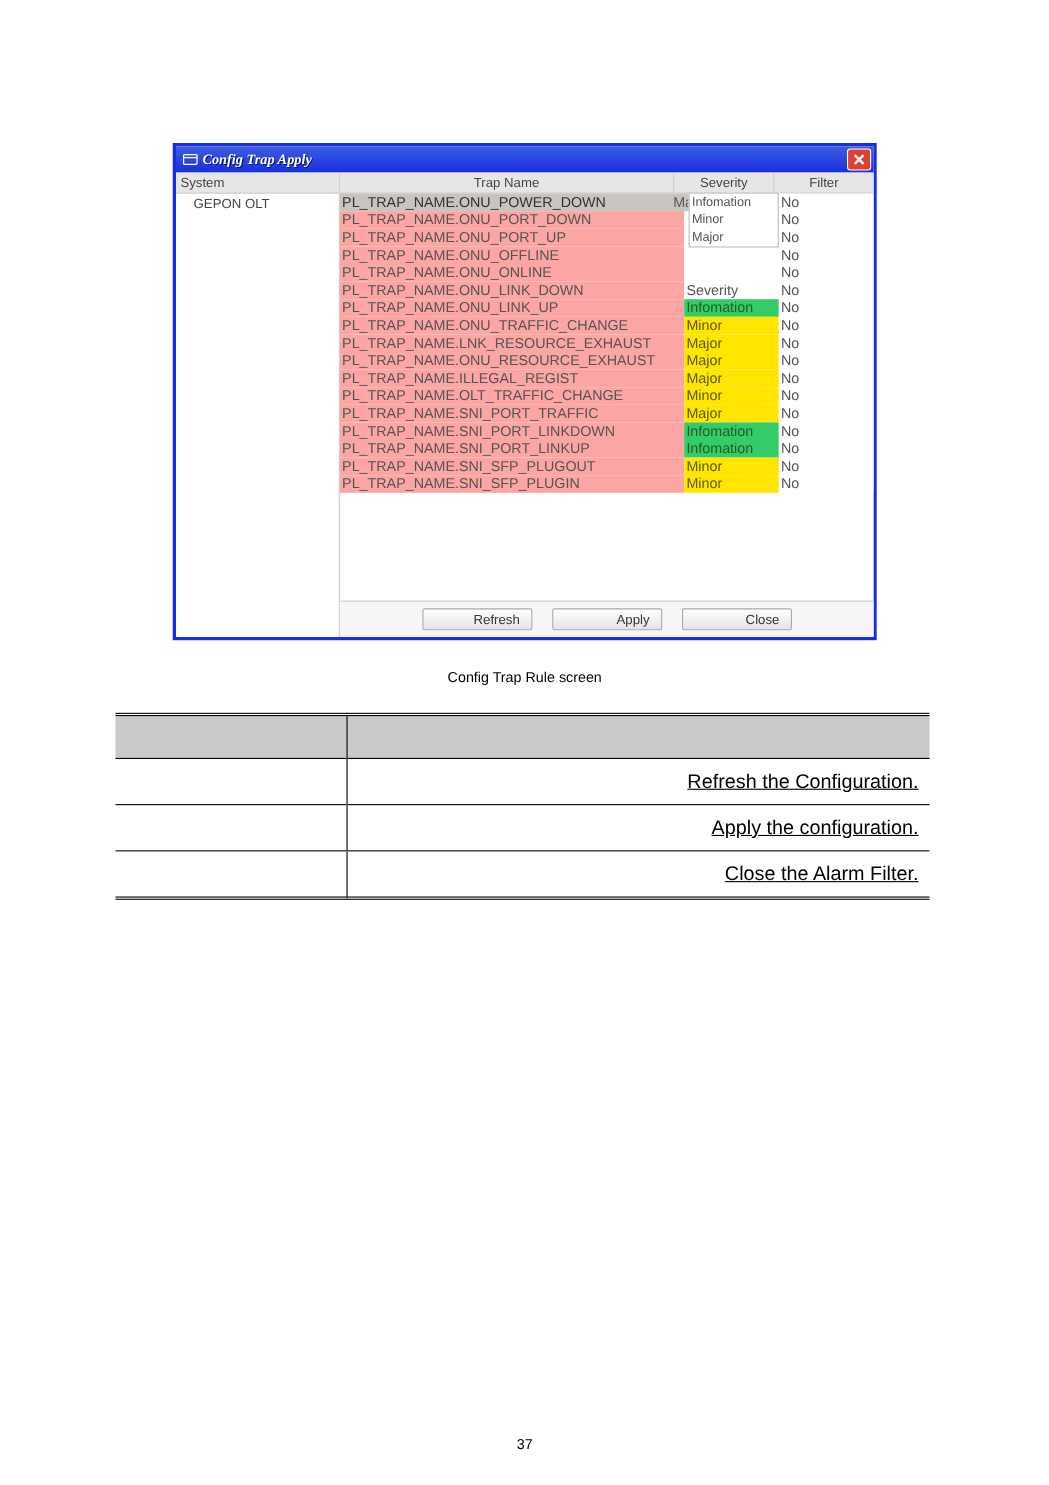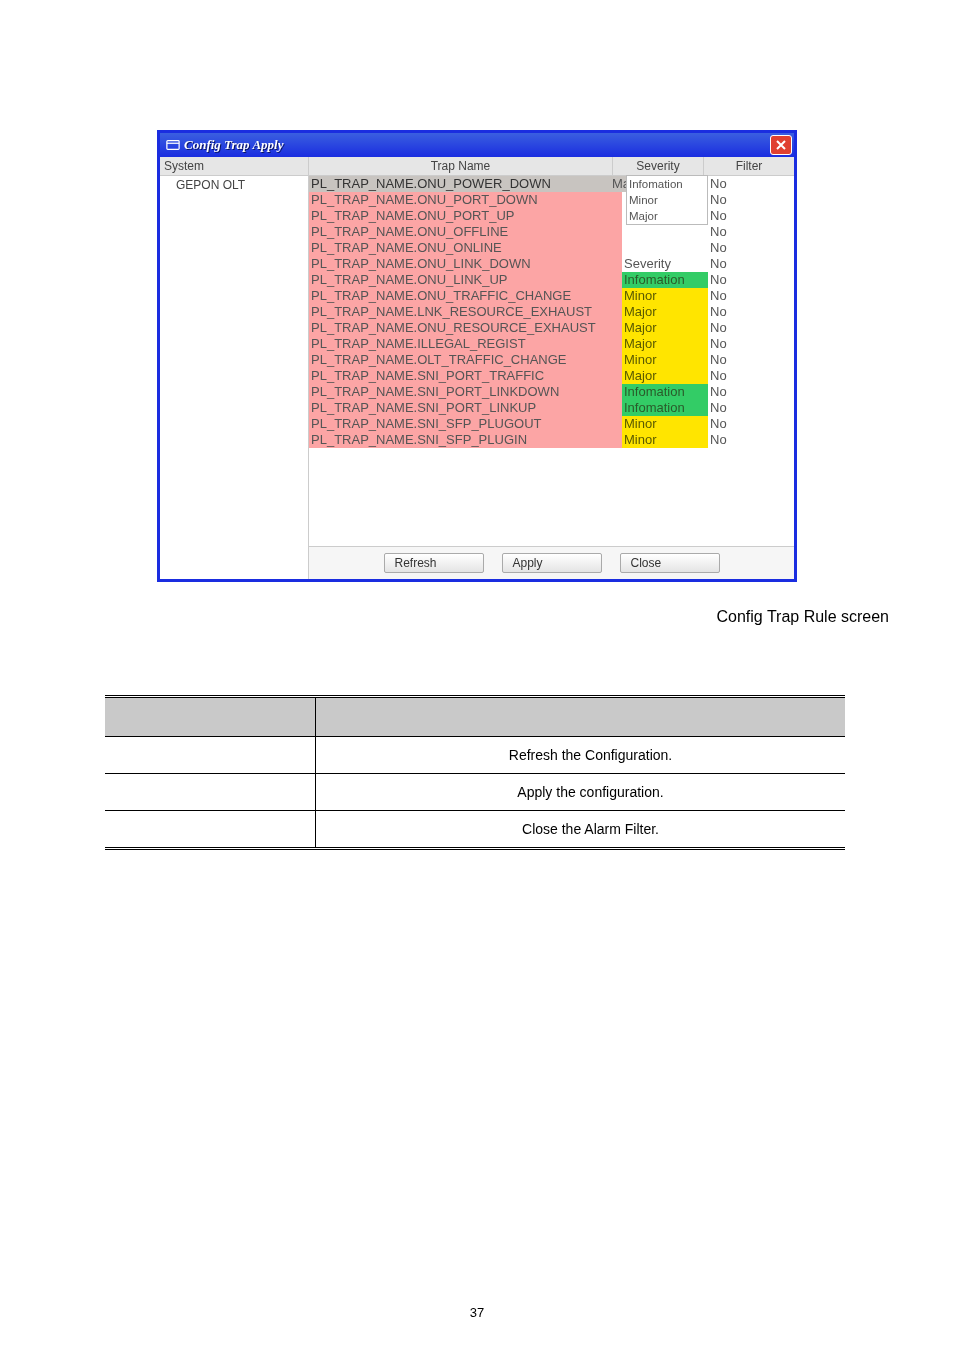--- a/index.html
+++ b/index.html
@@ -160,49 +160,50 @@
     padding: 6px 0;
   }
   .btn {
     min-width: 78px;
     padding: 2px 10px;
     background: linear-gradient(#fff, #e4e4e4);
     border: 1px solid #aaa;
     border-radius: 2px;
     font-size: 12px;
     color: #333;
-    text-align: left;
+    text-align: right;
   }
 
   
   .caption {
-    text-align: right;
-    margin: 26px 0 69px 0;
-    font-size: 16px;
+    text-align: center;
+    margin: 26px 0 25px 0;
+    font-size: 13px;
     color: #000;
   }
   .para {
     font-size: 13px;
     margin: 0 0 14px 0;
   }
 
   
   .desc-table {
     width: 740px;
     border-collapse: collapse;
     margin: 0 0 0 40px;
     border-top: 3px double #000;
     border-bottom: 3px double #000;
   }
   .desc-table th, .desc-table td {
     border-top: 1px solid #000;
     padding: 10px 10px 10px 30px;
-    font-size: 14px;
-    text-align: center;
+    font-size: 18px;
+    text-align: right;
     font-weight: normal;
+    text-decoration: underline;
   }
   .desc-table thead th {
     background: #c9c9c9;
     border-top: none;
     height: 18px;
   }
   .desc-table td.object-col {
     width: 170px;
     border-right: 1px solid #000;
   }

